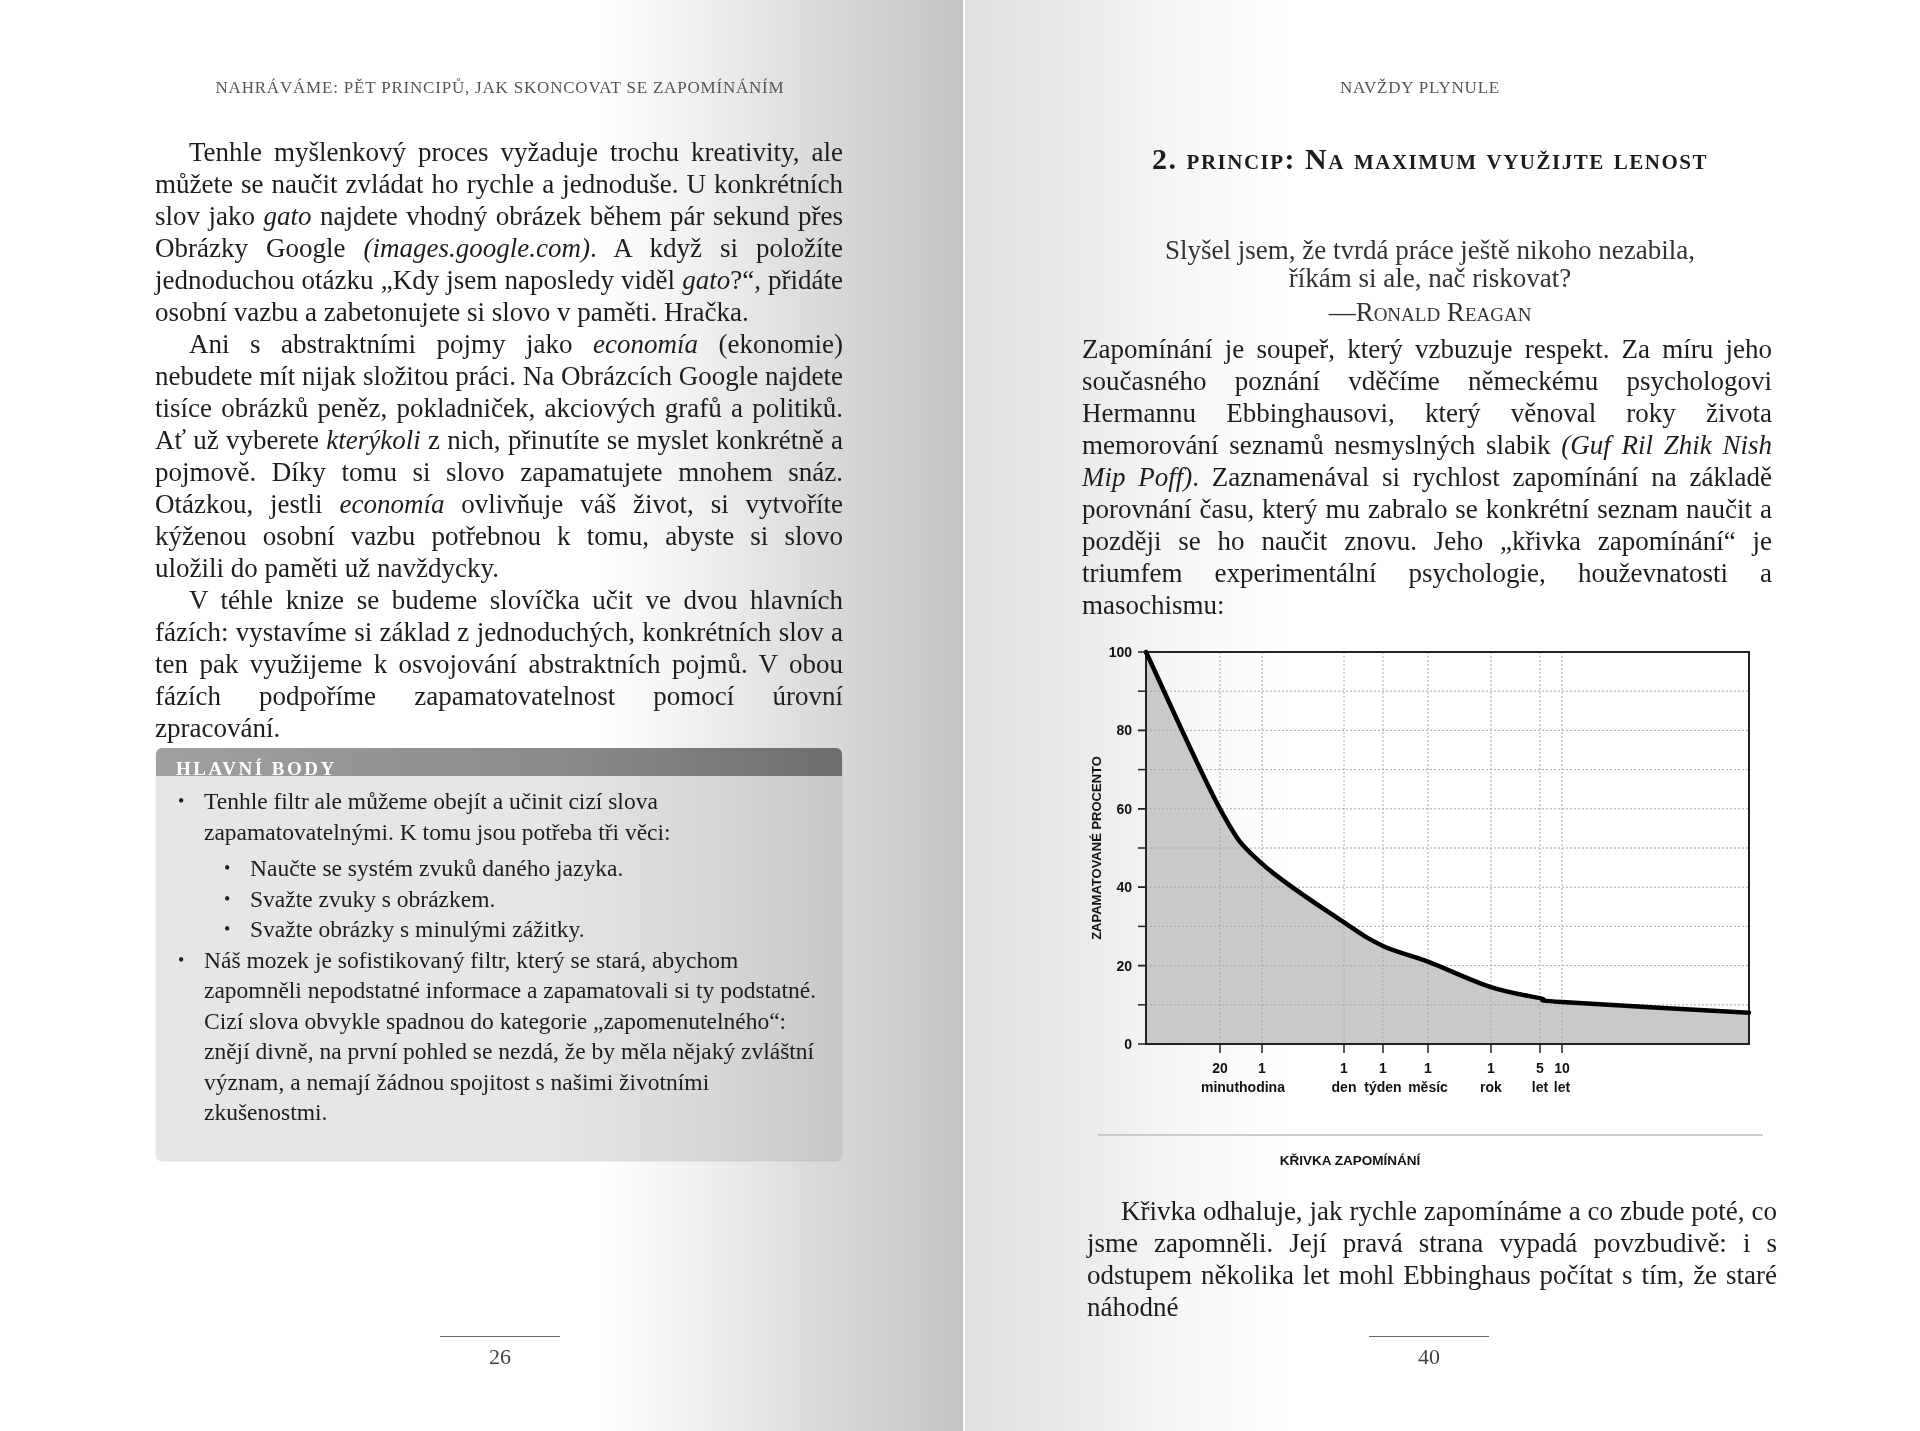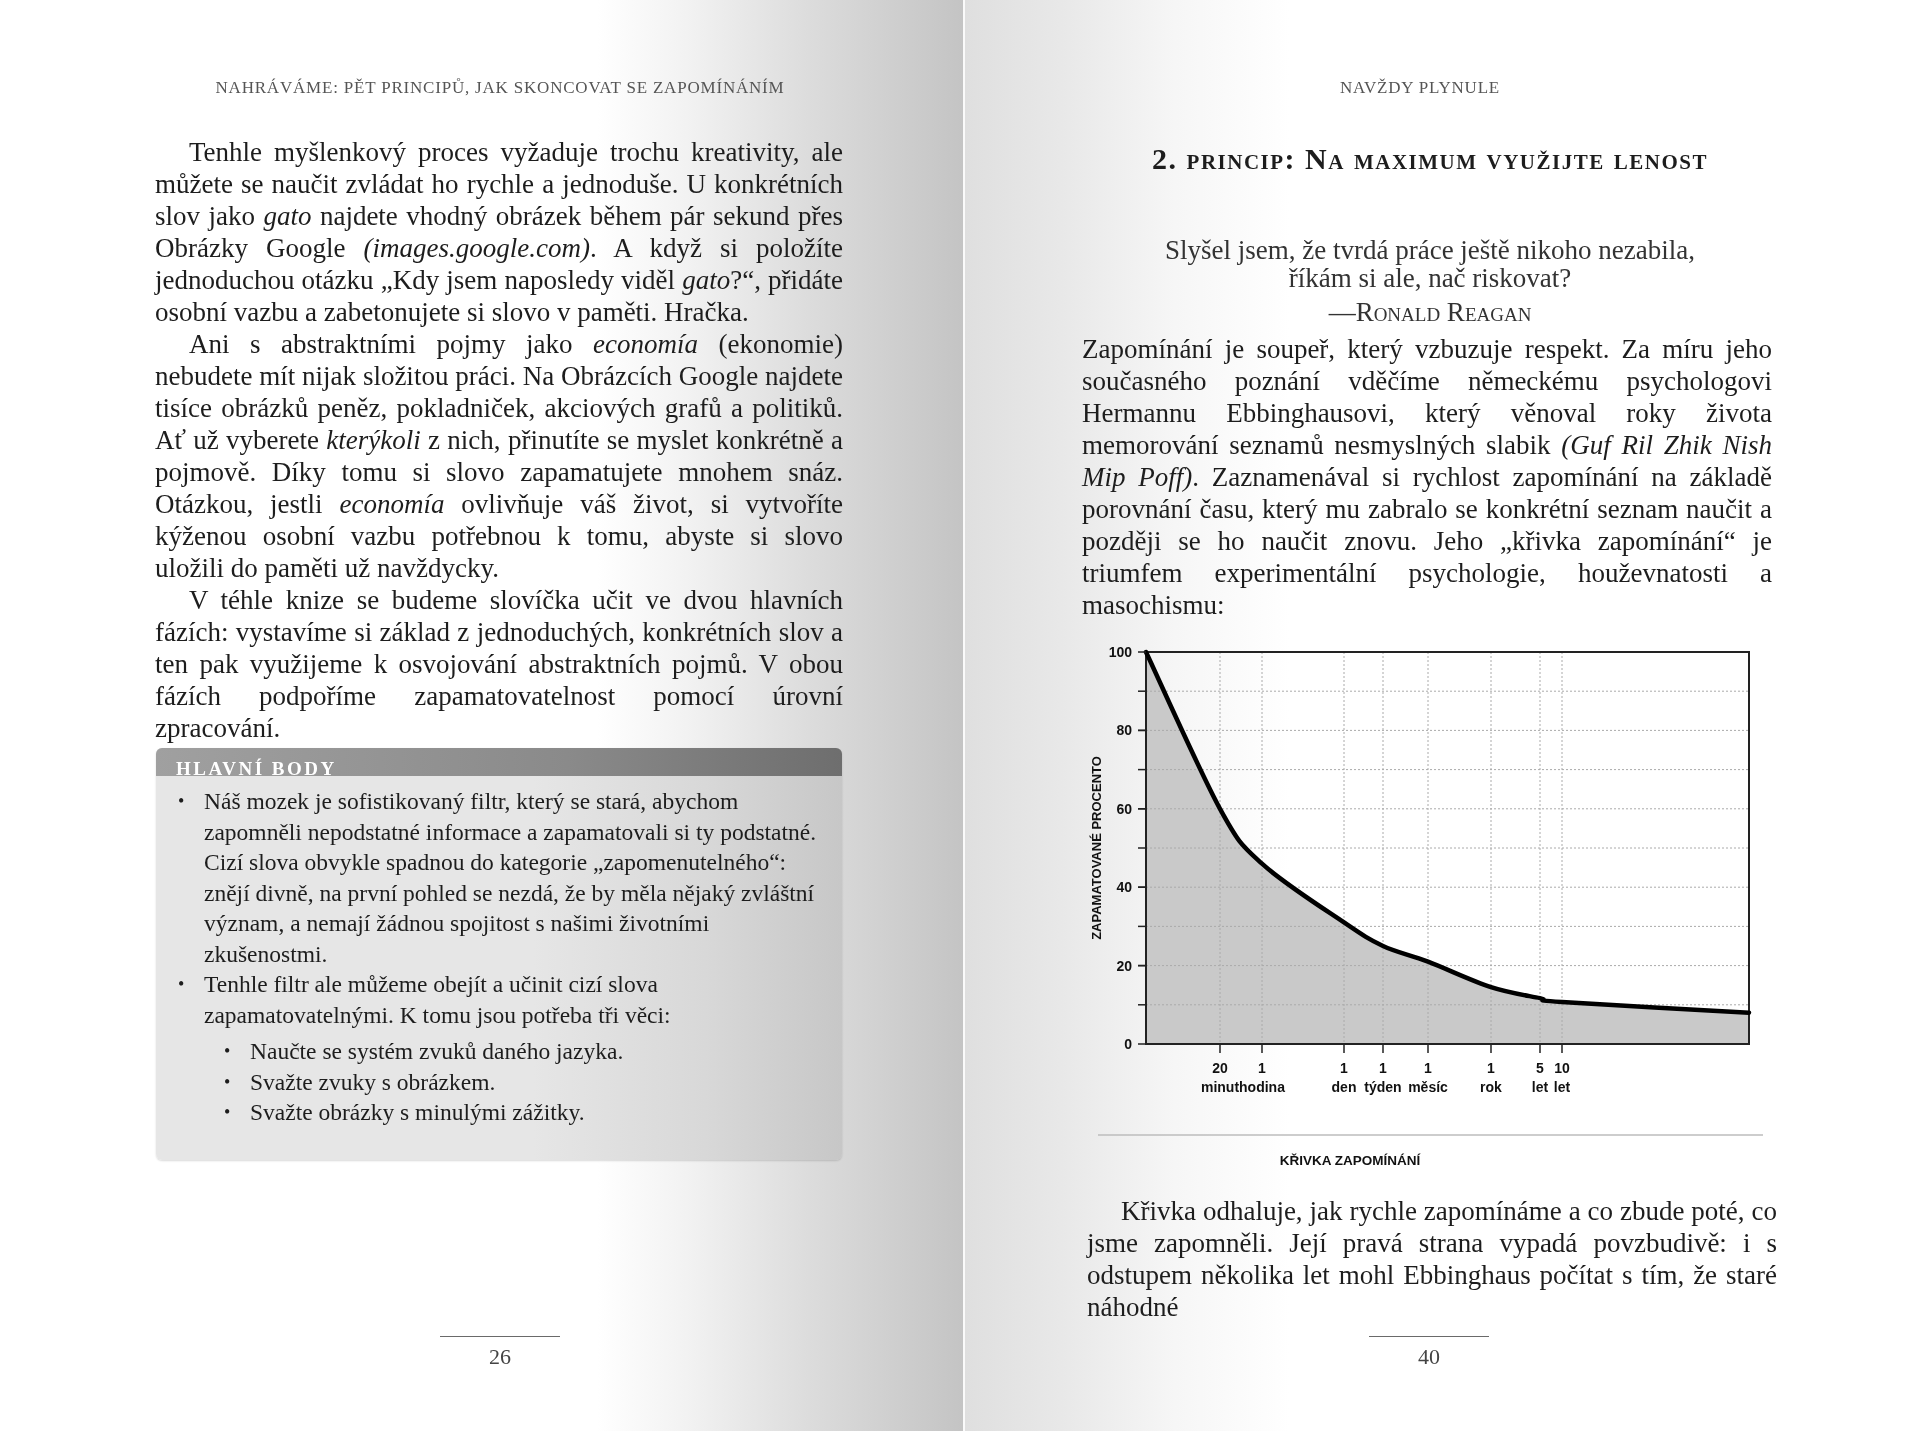--- a/index.html
+++ b/index.html
@@ -80,29 +80,29 @@
 
 <div class="text-block left-body">
   <p><span>Tenhle myšlenkový proces vyžaduje trochu kreativity, ale můžete se naučit zvládat ho rychle a jednoduše. U konkrétních slov jako </span><em>gato</em><span> najdete vhodný obrázek během pár sekund přes Obrázky Google </span><em>(images.google.com)</em><span>. A když si položíte jednoduchou otázku „Kdy jsem naposledy viděl </span><em>gato</em><span>?“, přidáte osobní vazbu a zabetonujete si slovo v paměti. Hračka.</span></p>
   <p><span>Ani s abstraktními pojmy jako </span><em>economía</em><span> (ekonomie) nebudete mít nijak složitou práci. Na Obrázcích Google najdete tisíce obrázků peněz, pokladniček, akciových grafů a politiků. Ať už vyberete </span><em>kterýkoli</em><span> z nich, přinutíte se myslet konkrétně a pojmově. Díky tomu si slovo zapamatujete mnohem snáz. Otázkou, jestli </span><em>economía</em><span> ovlivňuje váš život, si vytvoříte kýženou osobní vazbu potřebnou k tomu, abyste si slovo uložili do paměti už navždycky.</span></p>
   <p><span>V téhle knize se budeme slovíčka učit ve dvou hlavních fázích: vystavíme si základ z jednoduchých, konkrétních slov a ten pak využijeme k osvojování abstraktních pojmů. V obou fázích podpoříme zapamatovatelnost pomocí úrovní zpracování.</span></p>
 </div>
 
 <div class="box">
   <div class="box-header">HLAVNÍ BODY</div>
   <ul class="lvl1">
-    <li>Náš mozek je sofistikovaný filtr, který se stará, abychom zapomněli nepodstatné informace a zapamatovali si ty podstatné. Cizí slova obvykle spadnou do kategorie „zapomenutelného“: znějí divně, na první pohled se nezdá, že by měla nějaký zvláštní význam, a nemají žádnou spojitost s našimi životními zkušenostmi.</li>
     <li>
       <span>Tenhle filtr ale můžeme obejít a učinit cizí slova zapamatovatelnými. K tomu jsou potřeba tři věci:</span>
       <ul class="lvl2">
         <li>Naučte se systém zvuků daného jazyka.</li>
         <li>Svažte zvuky s obrázkem.</li>
         <li>Svažte obrázky s minulými zážitky.</li>
       </ul>
     </li>
+    <li>Náš mozek je sofistikovaný filtr, který se stará, abychom zapomněli nepodstatné informace a zapamatovali si ty podstatné. Cizí slova obvykle spadnou do kategorie „zapomenutelného“: znějí divně, na první pohled se nezdá, že by měla nějaký zvláštní význam, a nemají žádnou spojitost s našimi životními zkušenostmi.</li>
   </ul>
 </div>
 
 <div class="folio-rule" style="left:440px; top:1336px;"></div>
 <div class="folio" style="left:440px; top:1344px;">26</div>
 
 <div class="running-head right-rh">NAVŽDY PLYNULE</div>
 <div class="chapter-title">2. princip: Na maximum využijte lenost</div>
 <div class="epigraph">
   <div>Slyšel jsem, že tvrdá práce ještě nikoho nezabila,</div>

